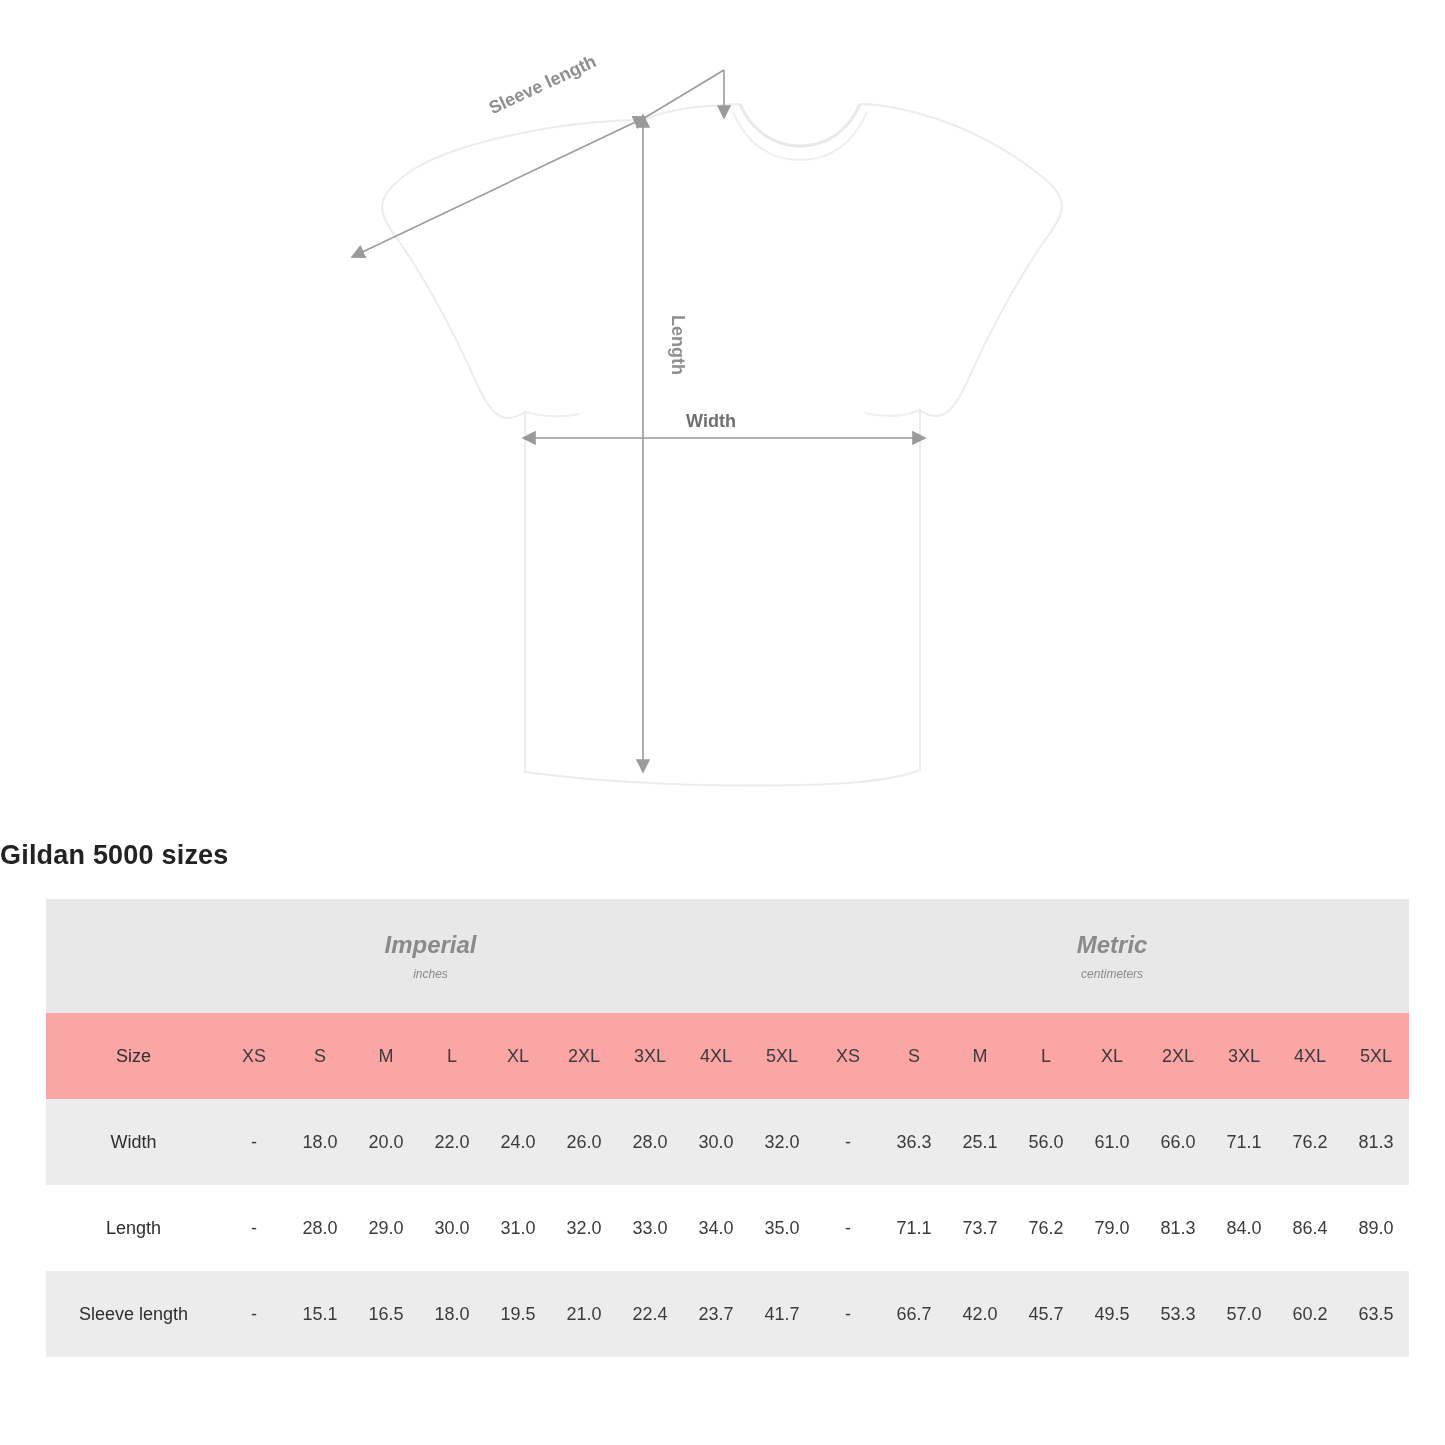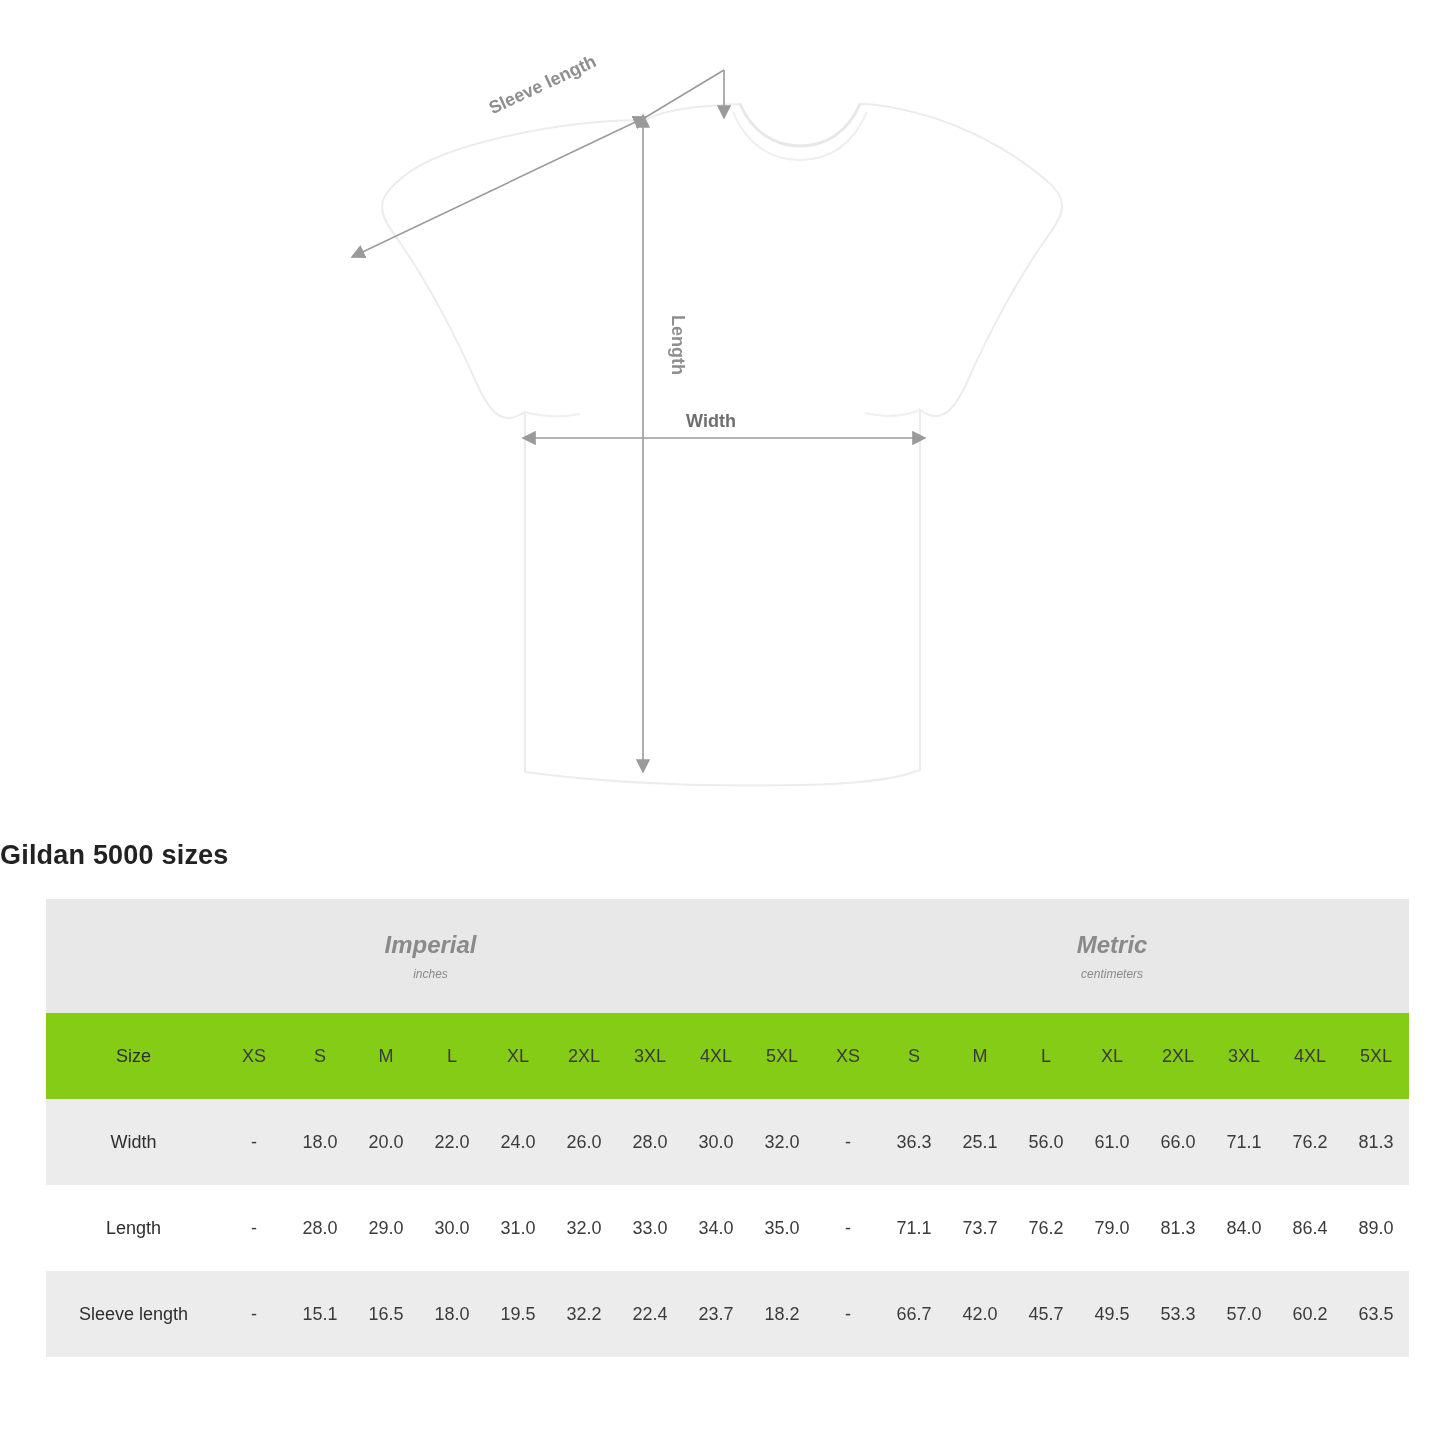--- a/index.html
+++ b/index.html
@@ -76,21 +76,21 @@
     font-weight: bold;
     color: #8a8a8a;
   }
   .unit-sub {
     font-size: 12px;
     font-style: italic;
     color: #8a8a8a;
     margin-top: 8px;
   }
   .hdr-row td {
-    background: #84cc16;
+    background: #fca5a5;
     height: 84px;
     font-size: 18px;
     font-weight: bold;
     color: #3b3b3b;
   }
   .hdr-row td.rowlabel {
     font-size: 18px;
   }
   .data-row td {
     height: 84px;
@@ -287,24 +287,24 @@
           <td>89.0</td>
         </tr>
 
         <tr class="data-row shaded">
           <td class="rowlabel">Sleeve length</td>
           <td>-</td>
           <td>15.1</td>
           <td>16.5</td>
           <td>18.0</td>
           <td>19.5</td>
-          <td>32.2</td>
+          <td>21.0</td>
           <td>22.4</td>
           <td>23.7</td>
-          <td>18.2</td>
+          <td>41.7</td>
           <td>-</td>
           <td>66.7</td>
           <td>42.0</td>
           <td>45.7</td>
           <td>49.5</td>
           <td>53.3</td>
           <td>57.0</td>
           <td>60.2</td>
           <td>63.5</td>
         </tr>

